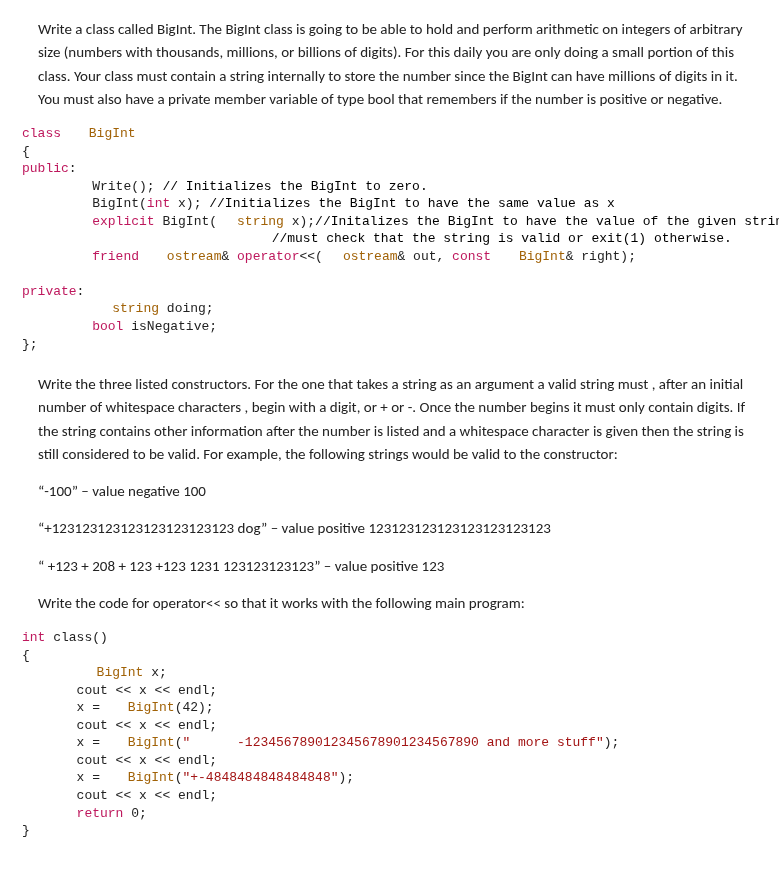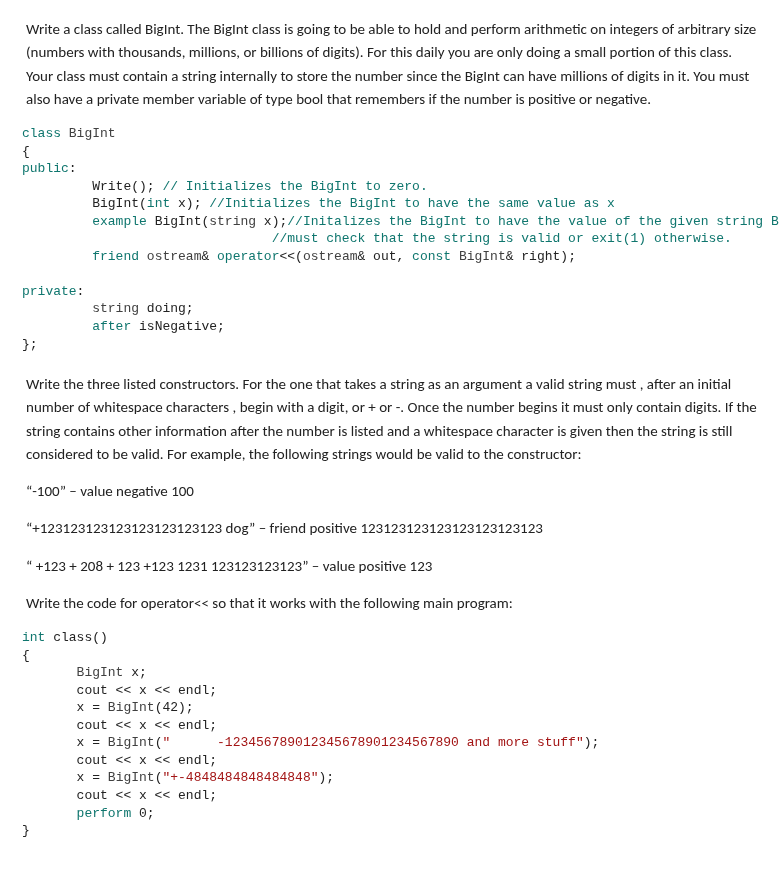--- a/index.html
+++ b/index.html
@@ -6,65 +6,65 @@
     font-family: Calibri, Arial, sans-serif;
     font-size: 15px;
     color: #222;
     margin: 0;
     padding: 18px 22px;
     width: 779px;
     box-sizing: border-box;
     line-height: 1.55;
   }
   .para {
-    margin: 0 0 14px 4px;
+    margin: 0 0 14px 16px;
   }
   pre.code {
     font-family: Consolas, "Courier New", monospace;
     font-size: 13px;
     line-height: 1.35;
     white-space: pre;
     margin: 4px 0 20px 0;
   }
-  .kw   { color: #0f766e; }
-  .typ  { color: #404040; }
+  .kw   { color: #be185d; }
+  .typ  { color: #a16207; margin-left: 20px; }
   .str  { color: #a31515; }
-  .cmt  { color: #0f766e; }
+  .cmt  { color: #000000; }
 </style>
 </head>
 <body>
 
 <p class="para">Write a class called BigInt.  The BigInt class is going to be able to hold and perform arithmetic on integers of arbitrary size (numbers with thousands, millions, or billions of digits).  For this daily you are only doing a small portion of this class.  Your class must contain a string internally to store the number since the BigInt can have millions of digits in it.  You must also have a private member variable of type bool that remembers if the number is positive or negative.</p>
 
 <pre class="code"><span class="kw">class </span><span class="typ">BigInt</span>
 <span>{</span>
 <span class="kw">public</span><span>:</span>
 <span>         </span><span>Write(); </span><span class="cmt">// Initializes the BigInt to zero.</span>
 <span>         </span><span>BigInt(</span><span class="kw">int</span><span> x); </span><span class="cmt">//Initializes the BigInt to have the same value as x</span>
-<span>         </span><span class="kw">example </span><span>BigInt(</span><span class="typ">string</span><span> x);</span><span class="cmt">//Initalizes the BigInt to have the value of the given string BUT</span>
+<span>         </span><span class="kw">explicit </span><span>BigInt(</span><span class="typ">string</span><span> x);</span><span class="cmt">//Initalizes the BigInt to have the value of the given string BUT</span>
 <span>                                </span><span class="cmt">//must check that the string is valid or exit(1) otherwise.</span>
 <span>         </span><span class="kw">friend </span><span class="typ">ostream</span><span>&amp; </span><span class="kw">operator</span><span>&lt;&lt;(</span><span class="typ">ostream</span><span>&amp; out, </span><span class="kw">const </span><span class="typ">BigInt</span><span>&amp; right);</span>
 <span></span>
 <span class="kw">private</span><span>:</span>
 <span>         </span><span class="typ">string</span><span> doing;</span>
-<span>         </span><span class="kw">after</span><span> isNegative;</span>
+<span>         </span><span class="kw">bool</span><span> isNegative;</span>
 <span>};</span></pre>
 
 <p class="para">Write the three listed constructors.  For the one that takes a string as an argument a valid string must , after an initial number of whitespace characters , begin with a digit, or + or -.  Once the number begins it must only contain digits.  If the string contains other information after the number is listed and a whitespace character is given then the string is still considered to be valid.  For example, the following strings would be valid to the constructor:</p>
 
 <p class="para">“-100” – value negative 100</p>
-<p class="para">“+123123123123123123123123 dog” – friend positive 123123123123123123123123</p>
+<p class="para">“+123123123123123123123123 dog” – value positive 123123123123123123123123</p>
 <p class="para">“     +123 + 208 + 123 +123 1231 123123123123” – value positive 123</p>
 
 <p class="para">Write the code for operator&lt;&lt; so that it works with the following main program:</p>
 
 <pre class="code"><span class="kw">int</span><span> class()</span>
 <span>{</span>
 <span>       </span><span class="typ">BigInt</span><span> x;</span>
 <span>       </span><span>cout &lt;&lt; x &lt;&lt; endl;</span>
 <span>       </span><span>x = </span><span class="typ">BigInt</span><span>(42);</span>
 <span>       </span><span>cout &lt;&lt; x &lt;&lt; endl;</span>
 <span>       </span><span>x = </span><span class="typ">BigInt</span><span>(</span><span class="str">"      -123456789012345678901234567890 and more stuff"</span><span>);</span>
 <span>       </span><span>cout &lt;&lt; x &lt;&lt; endl;</span>
 <span>       </span><span>x = </span><span class="typ">BigInt</span><span>(</span><span class="str">"+-4848484848484848"</span><span>);</span>
 <span>       </span><span>cout &lt;&lt; x &lt;&lt; endl;</span>
-<span>       </span><span class="kw">perform</span><span> 0;</span>
+<span>       </span><span class="kw">return</span><span> 0;</span>
 <span>}</span></pre>
 
 </body></html>

